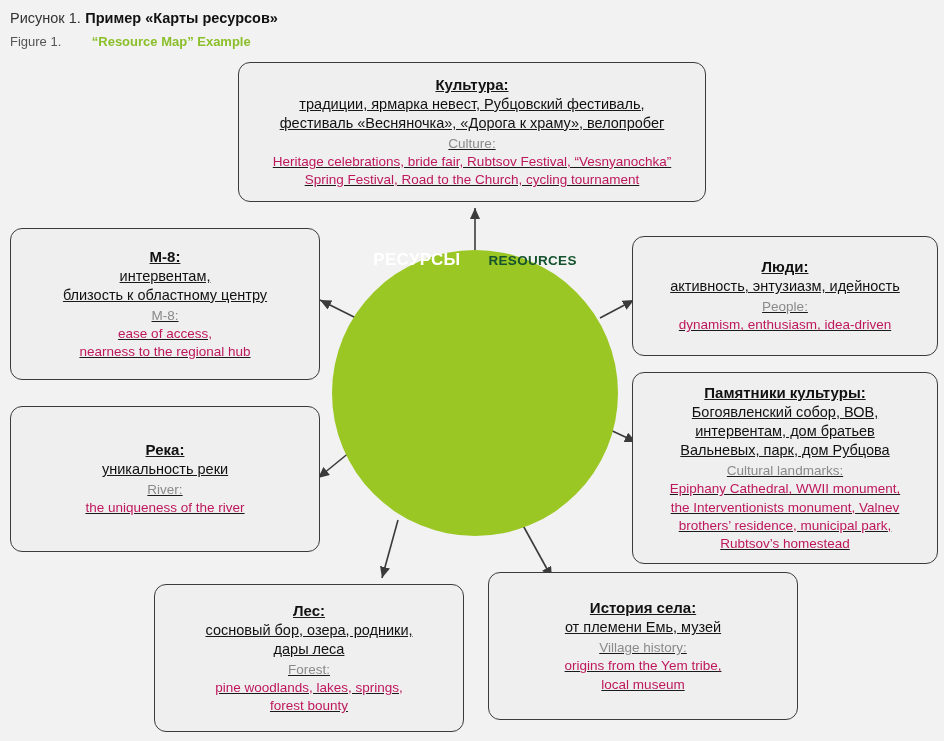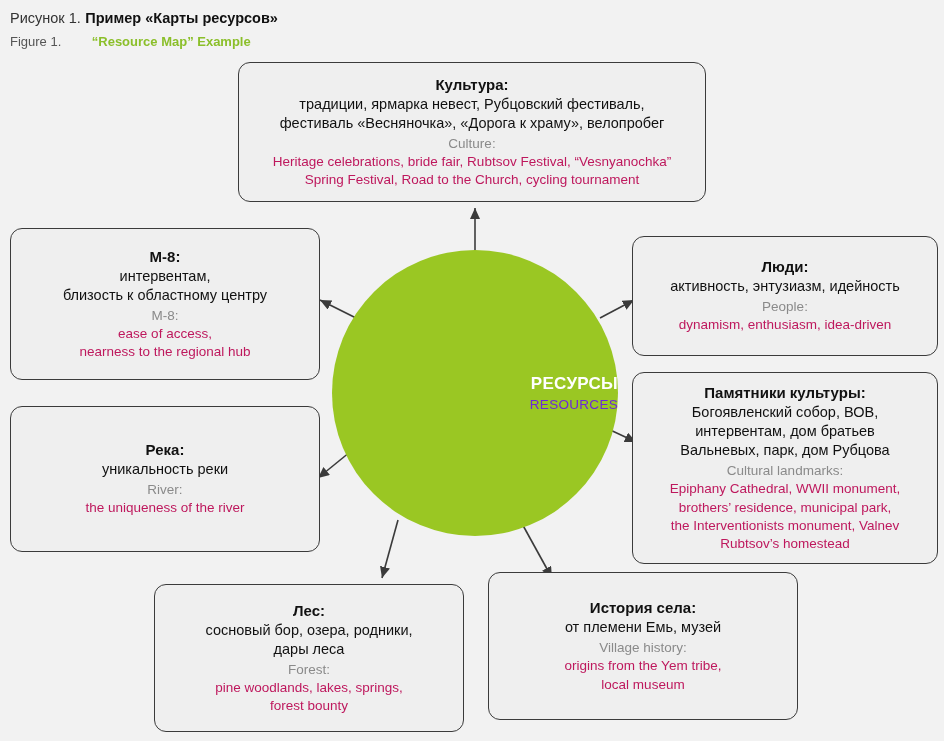--- a/index.html
+++ b/index.html
@@ -56,20 +56,21 @@
     position: absolute;
     background: #efefef;
     border: 1px solid #3b3b3b;
     border-radius: 12px;
     box-sizing: border-box;
     padding: 10px 12px;
     text-align: center;
     display: flex;
     flex-direction: column;
     justify-content: center;
+    text-decoration: underline;
   }
   .ru-title {
     font-size: 15px;
     font-weight: bold;
     color: #111;
     line-height: 1.32;
   }
   .ru-body {
     font-size: 14.5px;
     color: #111;
@@ -89,36 +90,37 @@
   
   .circle {
     position: absolute;
     left: 332px;
     top: 250px;
     width: 286px;
     height: 286px;
     border-radius: 50%;
     background: #9ac723;
     display: flex;
-    flex-direction: column;
-    align-items: flex-end;
+    flex-direction: row;
+    align-items: flex-start;
     justify-content: center;
   }
   .circle-ru {
     font-size: 17px;
     font-weight: bold;
     color: #ffffff;
     letter-spacing: 0.3px;
   }
   .circle-en {
     font-size: 13.5px;
-    font-weight: normal;
-    color: #6d28d9;
+    font-weight: bold;
+    color: #14532d;
     letter-spacing: 0.3px;
     margin-top: 3px;
+    padding-left: 28px;
   }
   
   svg.arrows {
     position: absolute;
     left: 0;
     top: 0;
     width: 944px;
     height: 741px;
     pointer-events: none;
   }
@@ -201,22 +203,22 @@
     <div class="en-body">dynamism, enthusiasm, idea-driven</div>
   </div>
 
   <div class="box" id="box-landmark">
     <div class="ru-title">Памятники культуры:</div>
     <div class="ru-body">Богоявленский собор, ВОВ,</div>
     <div class="ru-body">интервентам, дом братьев</div>
     <div class="ru-body">Вальневых, парк, дом Рубцова</div>
     <div class="en-title">Cultural landmarks:</div>
     <div class="en-body">Epiphany Cathedral, WWII monument,</div>
+    <div class="en-body">the Interventionists monument, Valnev</div>
     <div class="en-body">brothers’ residence, municipal park,</div>
-    <div class="en-body">the Interventionists monument, Valnev</div>
     <div class="en-body">Rubtsov’s homestead</div>
   </div>
 
   <div class="box" id="box-forest">
     <div class="ru-title">Лес:</div>
     <div class="ru-body">сосновый бор, озера, родники,</div>
     <div class="ru-body">дары леса</div>
     <div class="en-title">Forest:</div>
     <div class="en-body">pine woodlands, lakes, springs,</div>
     <div class="en-body">forest bounty</div>

